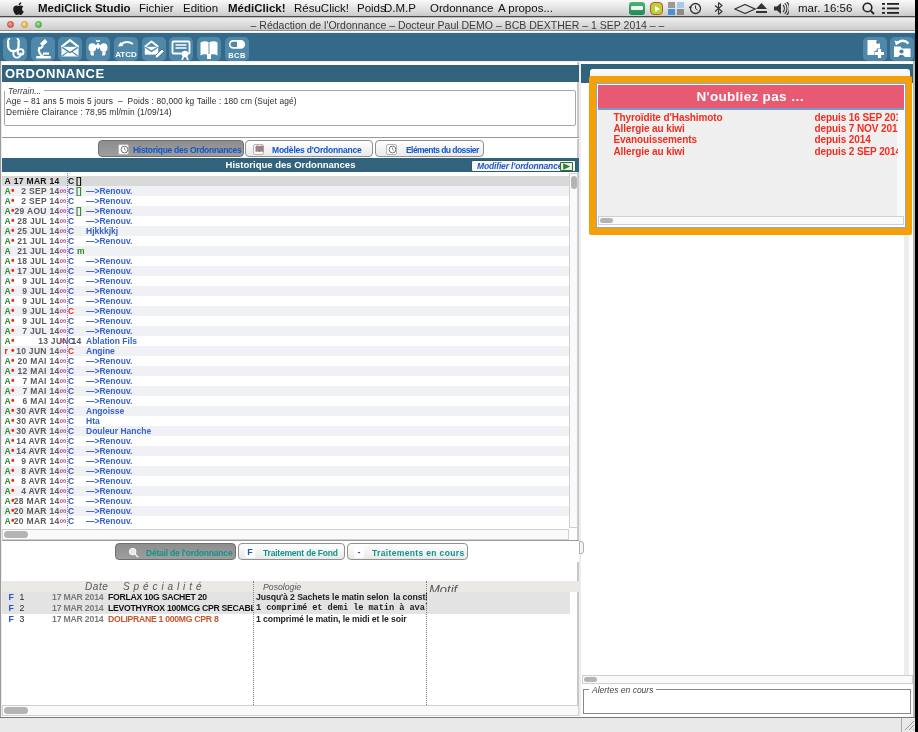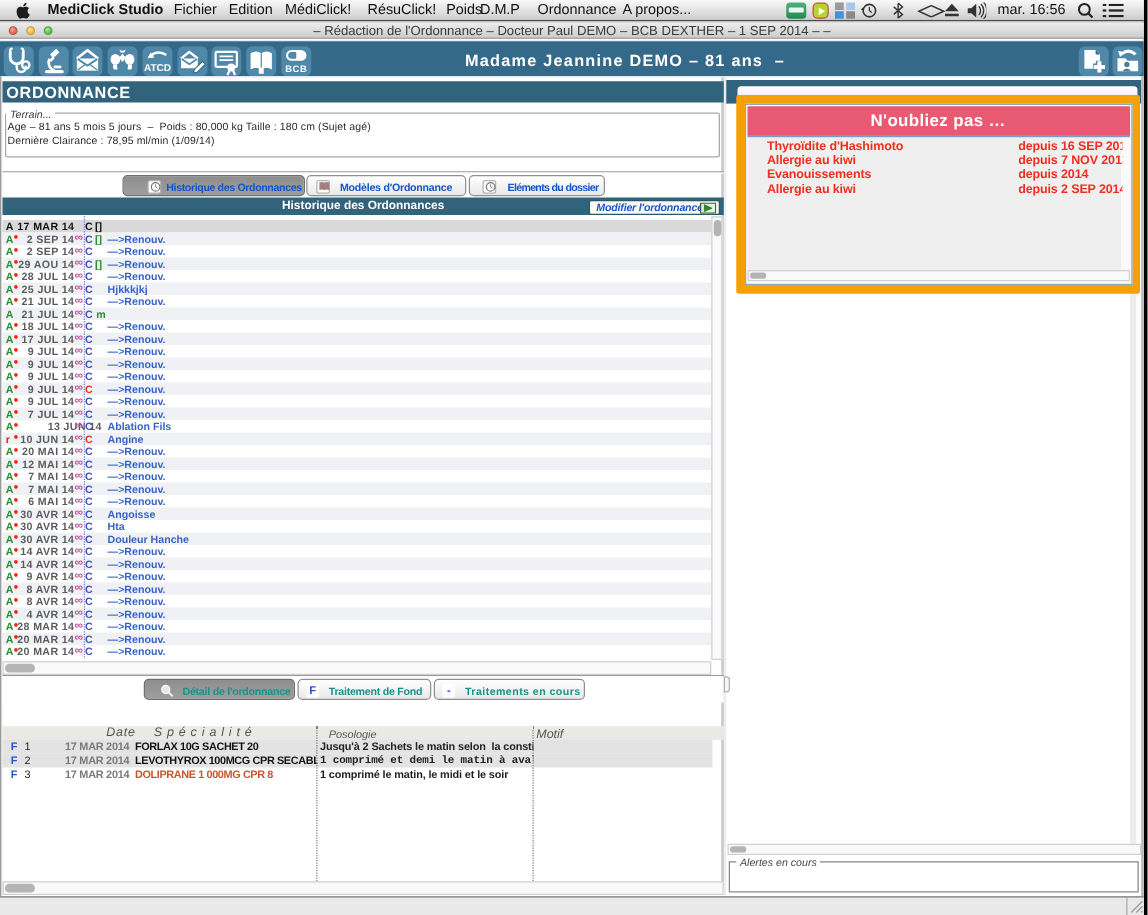--- a/index.html
+++ b/index.html
@@ -46,21 +46,21 @@
 #statusbar{left:0;top:717px;width:915px;height:15px;background:#e9e9e9;border-top:1px solid #787878;}
 </style></head><body>
 <div id="screen">
 <div id="menubar" class="a">
       <svg class="a" style="left:13px;top:2px" width="11" height="13" viewBox="0 0 814 1000">
         <path fill="#1c1c1c" d="M788 341c-6 4-109 62-109 190 0 148 130 200 134 201-1 3-21 71-69 141-43 62-88 123-156 123s-86-40-165-40c-77 0-104 41-167 41s-107-57-157-127C41 788 0 665 0 548c0-187 122-286 242-286 64 0 117 42 157 42 38 0 97-44 169-44 27 0 125 2 189 81zM566 176c32-38 54-90 54-143 0-7 0-15-2-21-51 2-112 34-149 77-29 33-56 85-56 139 0 8 1 16 2 19 3 1 8 2 13 2 46 0 104-31 138-73z"></path>
       </svg>
       <span class="mi" style="left:38px;font-weight:bold;">MediClick Studio</span>
       <span class="mi" style="left:139px;font-weight:normal;">Fichier</span>
       <span class="mi" style="left:183px;font-weight:normal;">Edition</span>
-      <span class="mi" style="left:228px;font-weight:normal;">MédiClick!</span>
+      <span class="mi" style="left:228px;font-weight:bold;">MédiClick!</span>
       <span class="mi" style="left:294px;font-weight:normal;">RésuClick!</span>
       <span class="mi" style="left:357px;font-weight:normal;">Poids</span>
       <span class="mi" style="left:384px;font-weight:normal;">D.M.P</span>
       <span class="mi" style="left:430px;font-weight:normal;">Ordonnance</span>
       <span class="mi" style="left:498px;font-weight:normal;">A propos...</span>
       <div class="a" style="left:629px;top:2px;width:16px;height:13px;background:linear-gradient(#4db37a,#1f8a52);border-radius:3px;">
         <div class="a" style="left:2px;top:4px;width:12px;height:4px;background:#e9f5ee;border-radius:1px;"></div>
       </div>
       <div class="a" style="left:650px;top:2px;width:13px;height:13px;background:#b6d432;border:1.5px solid #c8503c;border-radius:4px;">
         <div class="a" style="left:3.5px;top:2.5px;width:0;height:0;border-left:5px solid #fff;border-top:3.5px solid transparent;border-bottom:3.5px solid transparent;"></div>
@@ -162,21 +162,20 @@
           <path d="M3.5 5.5 q4.5-2.5 8.5 0 v13 q-4-2.5-8.5 0 z" fill="#fff"></path>
           <path d="M12 5.5 q4.5-2.5 8.5 0 v13 q-4.5-2.5-8.5 0 z" fill="#fff"></path>
           <path d="M12 5.5 v13" stroke="#5a92ae" stroke-width="1"></path>
           <rect x="10" y="17" width="4" height="5" fill="#fff"></rect>
         </svg></div>
       <div class="tbtn" style="left:225px;"><svg width="24" height="24" viewBox="0 0 24 24">
           <rect x="4.7" y="3.8" width="14.6" height="7" rx="3.5" fill="none" stroke="#fff" stroke-width="1.7"></rect>
           <path d="M12 3.8 h3.8 a3.5 3.5 0 0 1 0 7 H12z" fill="#fff"></path>
           <text x="12" y="20.5" font-size="7.5" font-weight="bold" fill="#fff" text-anchor="middle" font-family="Liberation Sans" letter-spacing="0.5">BCB</text>
         </svg></div>
-      <div id="patient" class="a">Madame Jeannine DEMO – 81 ans&nbsp; –</div>
       <div class="tbtn" style="left:863px;"><svg width="24" height="24" viewBox="0 0 24 24">
           <path d="M4.5 3 h9 l3.5 3.5 v11.5 h-12.5z" fill="#fff"></path>
           <path d="M13.5 3 v3.5 h3.5z" fill="#35698a"></path>
           <path d="M11.5 16.5 h10 M16.5 11.5 v10" stroke="#4f88a8" stroke-width="5.6"></path>
           <path d="M12 16.5 h9 M16.5 12 v9" stroke="#fff" stroke-width="3.2"></path>
         </svg></div>
       <div class="tbtn" style="left:890px;"><svg width="24" height="24" viewBox="0 0 24 24">
           <path d="M4 9.5 h6.5 l1.5 2 h8.5 v8.5 h-16.5z" fill="#fff"></path>
           <circle cx="11.5" cy="14.5" r="2.1" fill="#4a7d99"></circle>
           <path d="M8 20 q3.5-4.5 7 0z" fill="#4a7d99"></path>
@@ -524,21 +523,21 @@
       <span style="position:absolute;left:24px;top:4px;color:#12948a;">Traitement de Fond</span>
     </div>
     <div class="a tab off" style="left:347px;top:543px;width:121px;">
       <span style="position:absolute;left:6px;top:3px;width:10px;height:11px;background:#fff;border-radius:2px;color:#2255cc;text-align:center;font-size:9px;font-weight:bold;">-</span>
       <span style="position:absolute;left:24px;top:4px;color:#12948a;letter-spacing:0.35px;">Traitements en cours</span>
     </div>
     <div class="a" style="left:2px;top:580.5px;width:578px;height:11px;background:#ebe9e6;"></div>
     <div class="a" style="left:85px;top:580.5px;font-size:10px;font-style:italic;color:#555;letter-spacing:0.6px;">Date</div>
     <div class="a" style="left:123px;top:580.5px;font-size:10px;font-style:italic;color:#555;letter-spacing:3.9px;">Spécialité</div>
     <div class="a" style="left:263px;top:581.5px;font-size:8.7px;font-style:italic;color:#555;">Posologie</div>
-    <div class="a" style="left:429px;top:581.5px;font-size:10px;font-style:italic;color:#555;">Motif</div>
+    <div class="a" style="left:429px;top:581.5px;font-size:13px;font-style:italic;color:#555;">Motif</div>
     <div class="a" style="left:2px;top:592px;width:568px;height:11px;background:#e3e3e3;"></div>
     <div class="a" style="left:2px;top:603px;width:568px;height:11px;background:#e3e3e3;"></div>
     <div class="a" style="left:2px;top:592px;width:568px;height:11px;font-size:8.7px;line-height:11px;">
       <span style="position:absolute;left:6.5px;color:#2255cc;font-weight:bold;">F</span>
       <span style="position:absolute;left:17.5px;color:#222;">1</span>
       <span style="position:absolute;left:50px;color:#7a7a7a;font-weight:bold;letter-spacing:-0.2px;">17 MAR 2014</span>
       <span style="position:absolute;left:106px;width:146px;overflow:hidden;white-space:nowrap;color:#111;font-weight:bold;font-size:8.7px;letter-spacing:-0.3px;">FORLAX 10G SACHET 20</span>
       <span style="position:absolute;left:254px;width:171px;overflow:hidden;white-space:nowrap;color:#222;font-weight:bold;font-size:8.7px;letter-spacing:-0.1px;">Jusqu'à 2 Sachets le matin selon &nbsp;la constip</span>
     </div>
     <div class="a" style="left:2px;top:603px;width:568px;height:11px;font-size:8.7px;line-height:11px;">

